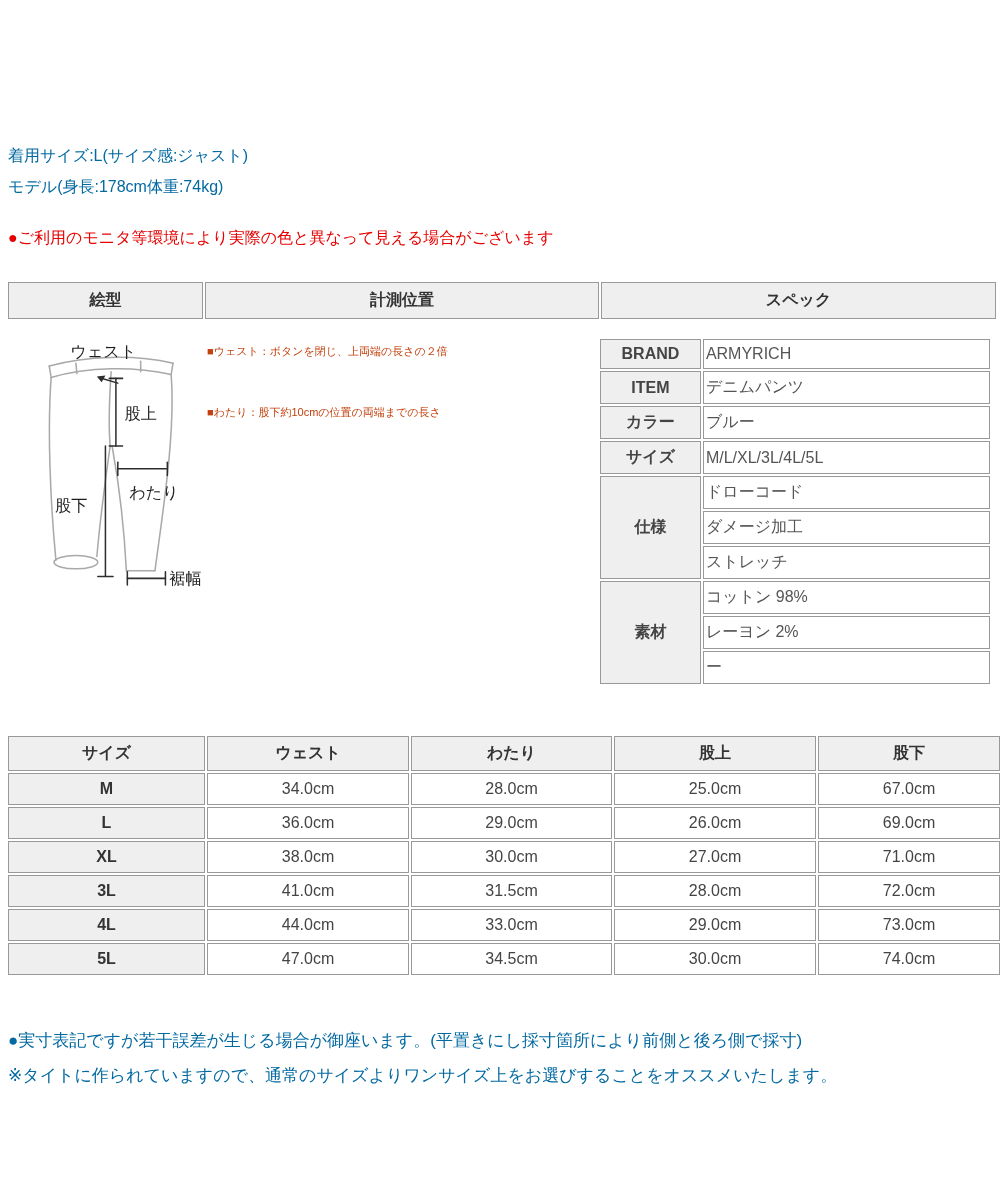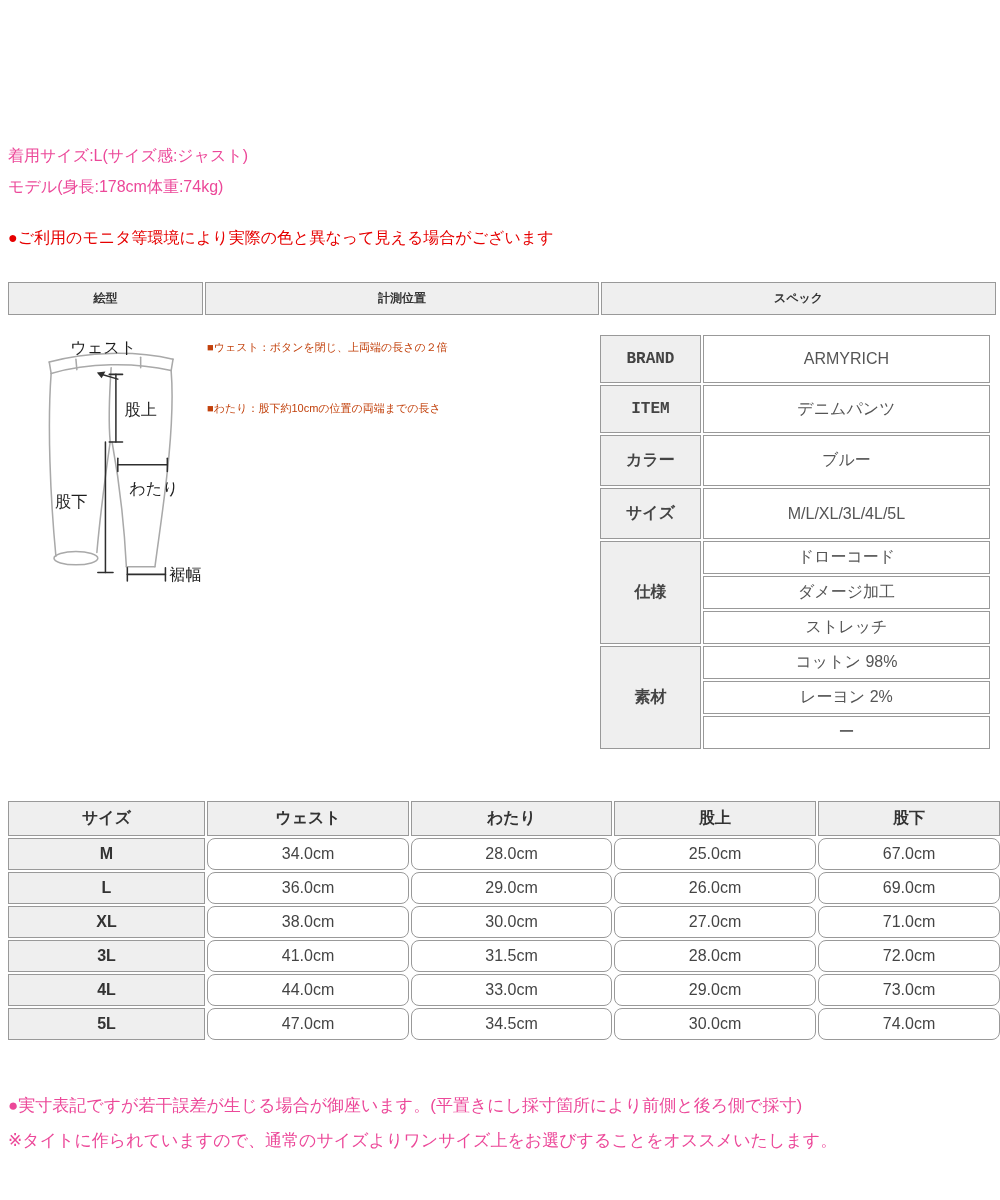--- a/index.html
+++ b/index.html
@@ -7,65 +7,65 @@
   body {
     width: 1000px;
     min-height: 1200px;
     font-family: "Liberation Sans", "DejaVu Sans", sans-serif;
     color: #444;
   }
   .page { position: relative; width: 1000px; min-height: 1200px; }
 
   
   .top-notes { padding: 140px 8px 0 8px; }
-  .red-line { color: #ec4899; font-size: 16px; line-height: 31px; }
+  .red-line { color: #0369a1; font-size: 16px; line-height: 31px; }
   .monitor-note { margin: 24px 8px 16px 8px; color: #e60000; font-size: 16px; line-height: 24px; }
   .bottom-notes { margin: 46px 8px 0 8px; }
   .bottom-notes .red-line { font-size: 17px; line-height: 35px; }
 
   
   table { border-collapse: separate; border-spacing: 2px; table-layout: fixed; }
   th, td { border: 1px solid #999; }
 
   
   .guide-header { width: 988px; margin: 30px 6px 0 6px; }
   .guide-header th {
     background: #efefef; color: #333;
-    font-size: 12px; font-weight: bold; padding: 7px 0; text-align: center;
+    font-size: 16px; font-weight: bold; padding: 7px 0; text-align: center;
   }
 
   
   .guide-body { display: flex; align-items: flex-start; margin: 16px 8px 0 8px; }
   .col-diagram { width: 195px; flex: 0 0 195px; }
   .col-diagram svg { display: block; margin: 6px 0 0 26px; overflow: visible; }
   .col-desc { width: 395px; flex: 0 0 395px; padding: 4px 6px 0 4px; }
   .desc-item { font-size: 11px; line-height: 1.85; color: #c2410c; margin-bottom: 41px; }
   .desc-item:last-child { margin-bottom: 0; }
   .col-spec { width: 394px; flex: 0 0 394px; }
 
   
   .spec-table { width: 100%; }
   .spec-table th {
     background: #efefef; color: #444; width: 26%;
-    font-size: 16px; font-weight: bold; text-align: center; padding: 14px 2px; font-family: Liberation Mono, monospace;
+    font-size: 16px; font-weight: bold; text-align: center; padding: 5px 2px;
   }
   .spec-table td {
     background: #fff; color: #555;
-    font-size: 16px; text-align: center; padding: 5px 12px;
+    font-size: 16px; text-align: left; padding: 5px 2px;
   }
 
   
   .size-table { width: 988px; margin: 48px 6px 0 6px; }
   .size-table th {
     background: #efefef; color: #333;
     font-size: 16px; font-weight: bold; text-align: center; padding: 6px 0;
   }
   .size-table td {
     background: #fff; color: #444;
-    font-size: 16px; text-align: center; padding: 5px 0; border-radius: 8px;
+    font-size: 16px; text-align: center; padding: 5px 0;
   }
 
   
   .pants-line { fill: none; stroke: #a9a9a9; stroke-width: 1.6; stroke-linecap: round; }
   .measure-line { fill: none; stroke: #2e2e2e; stroke-width: 1.6; stroke-linecap: round; }
   .diagram-label { fill: #1e1e1e; font-size: 17px; font-family: "Liberation Sans", sans-serif; }
 </style>
 </head>
 <body>
 

